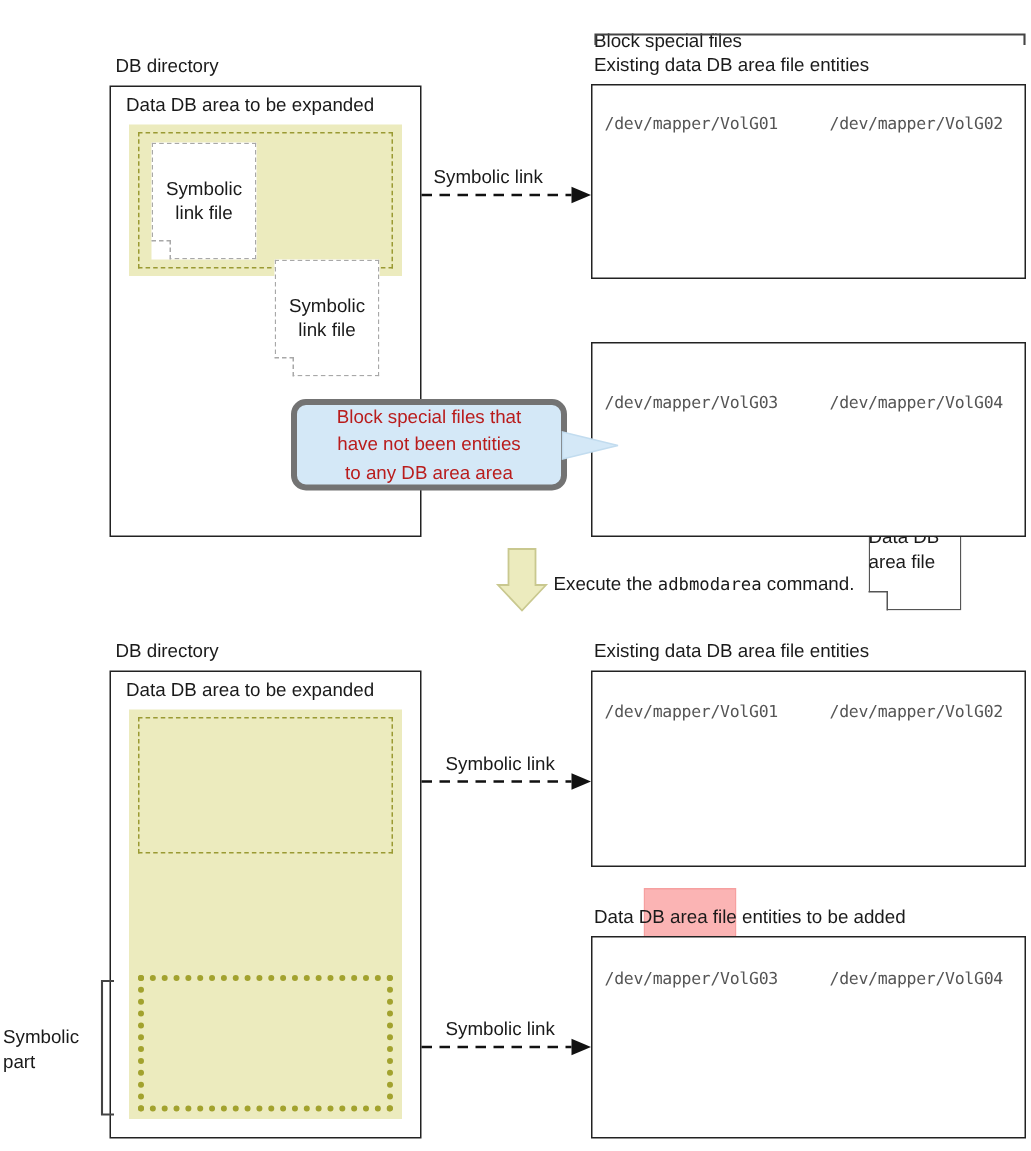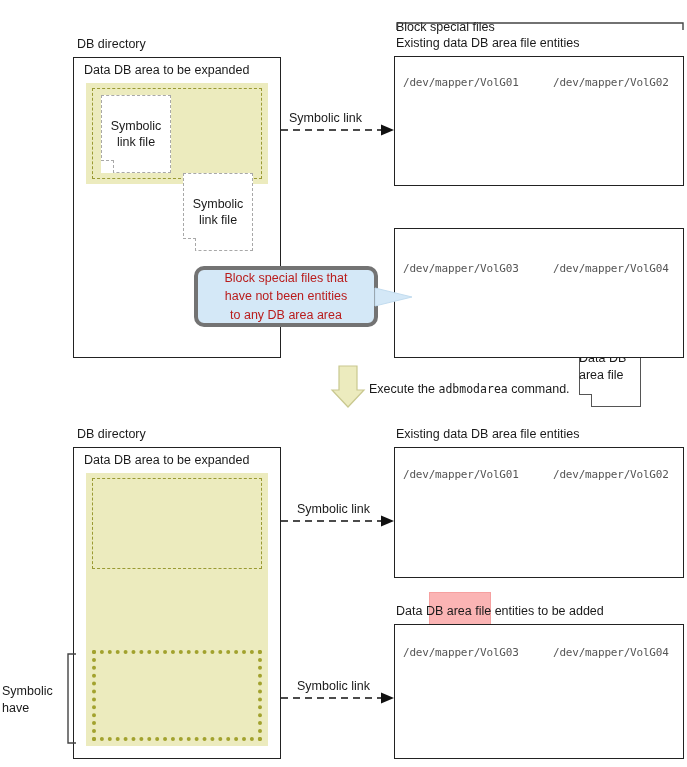--- a/index.html
+++ b/index.html
@@ -175,21 +175,21 @@
 
 <div class="abs dash-olive" style="left:92px;top:478px;width:170px;height:91px;"></div>
 
 <div class="abs dot-olive" style="left:92px;top:650px;width:170px;height:91px;"></div>
 
 <svg class="abs" style="left:66px;top:653px;width:12px;height:92px;">
   <path d="M10,1 L2,1 L2,90 L10,90" fill="none" stroke="#444" stroke-width="1.4"></path>
 </svg>
 <div class="abs lbl" style="left:2px;top:683px;line-height:1.35;">
   <span>Symbolic</span><br>
-  <span>have</span>
+  <span>part</span>
 </div>
 
 <div class="abs lbl" style="left:297px;top:502px;">Symbolic link</div>
 <svg class="abs" style="left:281px;top:515px;width:116px;height:12px;">
   <line x1="0" y1="6" x2="100" y2="6" stroke="#111" stroke-width="1.6" stroke-dasharray="7,5"></line>
   <polygon points="100,0.5 113,6 100,11.5" fill="#111"></polygon>
 </svg>
 
 <div class="abs lbl" style="left:297px;top:679px;">Symbolic link</div>
 <svg class="abs" style="left:281px;top:692px;width:116px;height:12px;">

